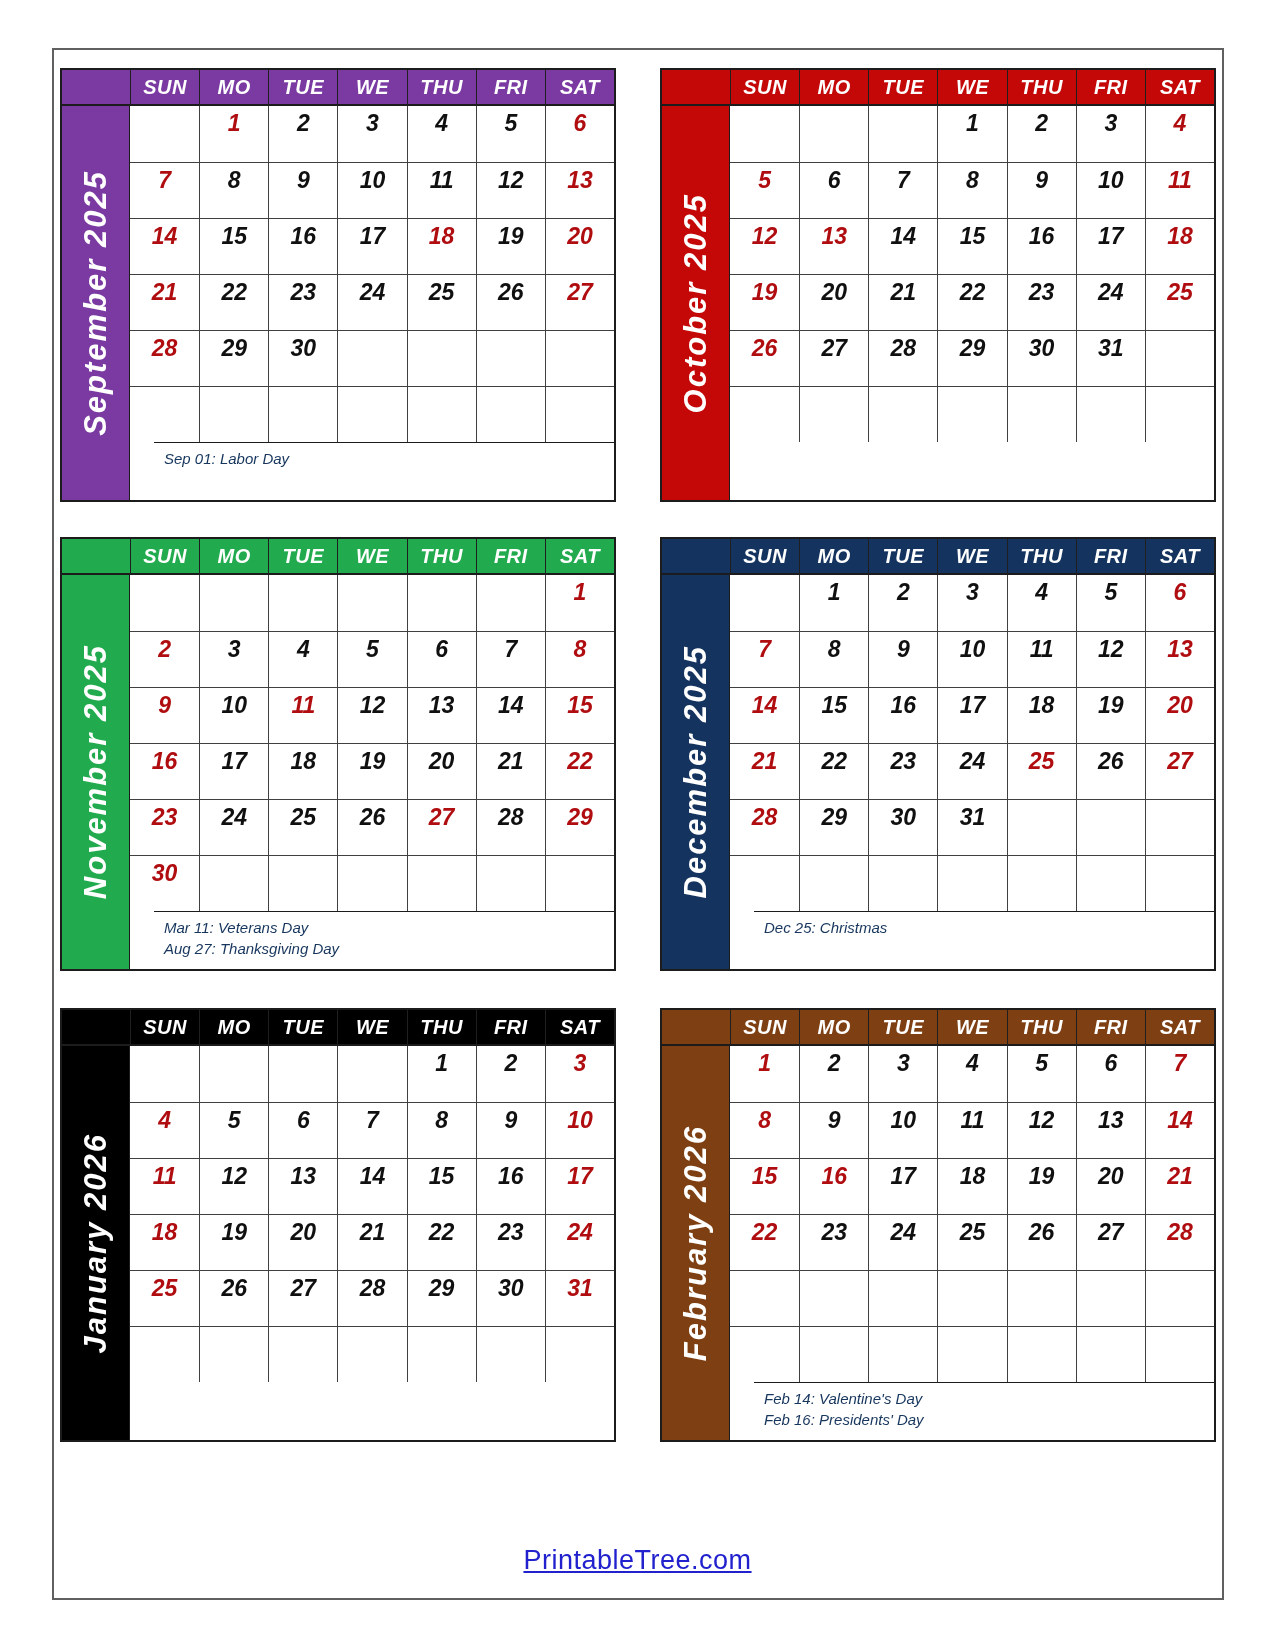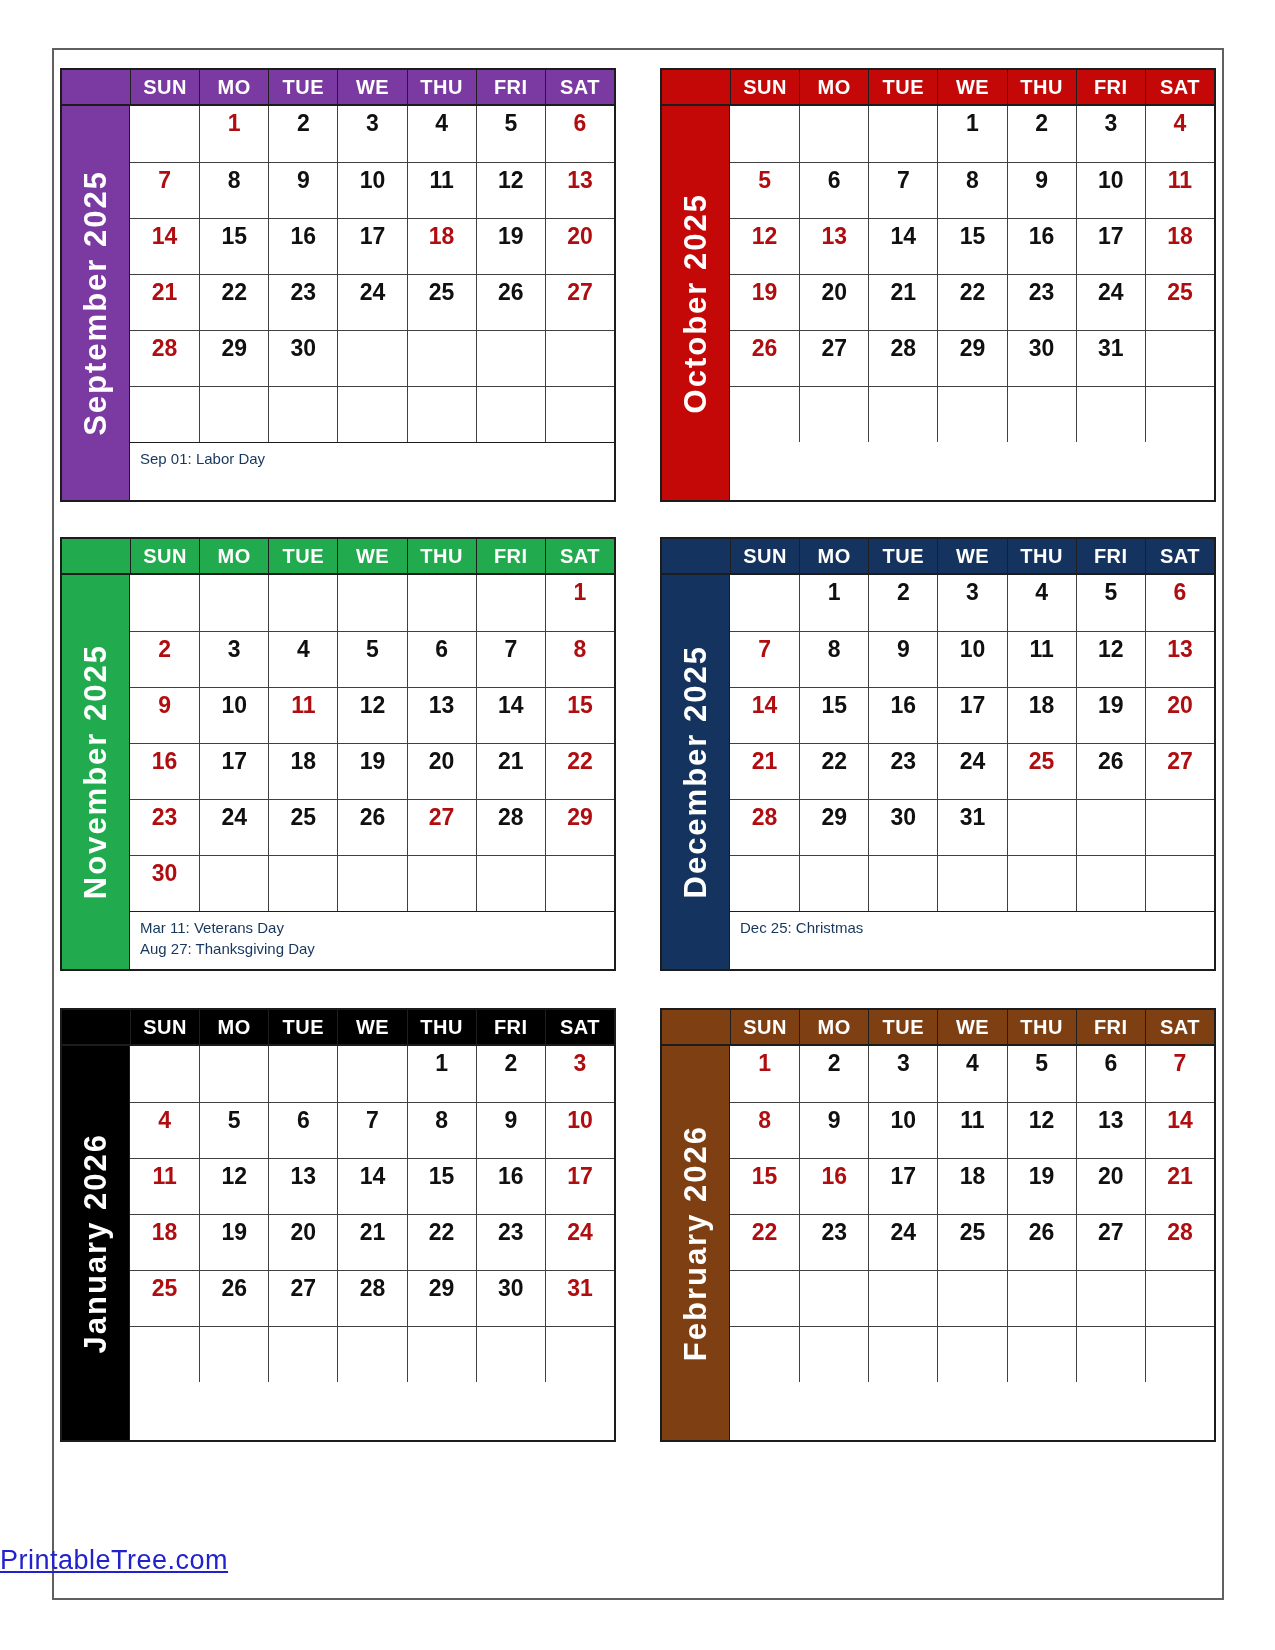--- a/index.html
+++ b/index.html
@@ -16,20 +16,21 @@
   }
   
   .month {
     position: absolute; width: 552px; height: 430px;
     display: grid;
     grid-template-columns: 68px repeat(7, 1fr);
     grid-template-rows: 36px repeat(6, 56px) 58px;
     border: 2px solid #1c1c1c;
     background: #fff;
     box-sizing: content-box;
+    font-style: italic;
   }
   .m0 { left: 60px;  top: 68px;  }
   .m1 { left: 660px; top: 68px;  }
   .m2 { left: 60px;  top: 537px; }
   .m3 { left: 660px; top: 537px; }
   .m4 { left: 60px;  top: 1008px;}
   .m5 { left: 660px; top: 1008px;}
 
   .corner {
     grid-column: 1; grid-row: 1;
@@ -67,27 +68,29 @@
   .dcell.r0 { border-top: none; }
   .dcell.c0 { border-left: none; }
   .dcell.red { color: #B00D10; }
   .holiday {
     grid-column: 2 / -1; grid-row: 8;
     border-top: 1px solid #1c1c1c;
     background: #fff;
     padding: 7px 0 0 10px;
     display: flex; flex-direction: column; gap: 4px;
     box-sizing: border-box;
+    margin-left: 24px;
   }
   .holiday .note {
     color: #17365D; font-size: 15px; font-weight: 400; line-height: 17px;
   }
   
   .footer {
     position: absolute; left: 0; right: 0; top: 1545px;
+    text-align: center;
   }
   .footer a {
     color: #2121CE; font-size: 27px; letter-spacing: 0.5px;
     text-decoration: underline; cursor: pointer;
   }
 </style>
 </head>
 <body>
 
 <div class="page-frame"></div>
@@ -424,17 +427,21 @@
     <div class="dcell r4 c4"></div>
     <div class="dcell r4 c5"></div>
     <div class="dcell r4 c6"></div>
     <div class="dcell r5 c0"></div>
     <div class="dcell r5 c1"></div>
     <div class="dcell r5 c2"></div>
     <div class="dcell r5 c3"></div>
     <div class="dcell r5 c4"></div>
     <div class="dcell r5 c5"></div>
     <div class="dcell r5 c6"></div>
+    <div class="holiday">
+      <div class="note">Feb 14: Valentine's Day</div>
+      <div class="note">Feb 16: Presidents' Day</div>
+    </div>
   </section>
 
 <div class="footer">
   <a>PrintableTree.com</a>
 </div>
 
 </body></html>

